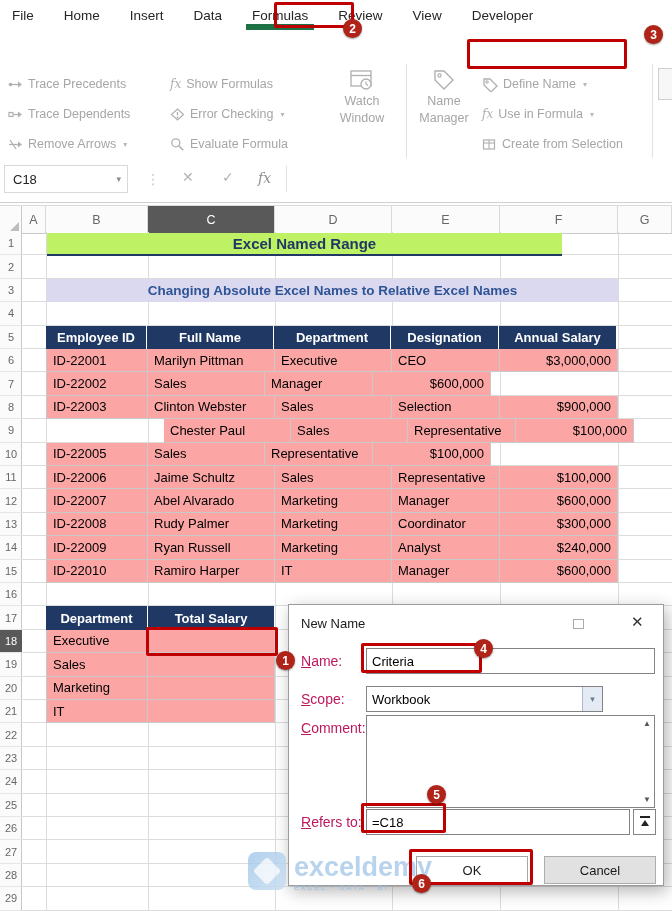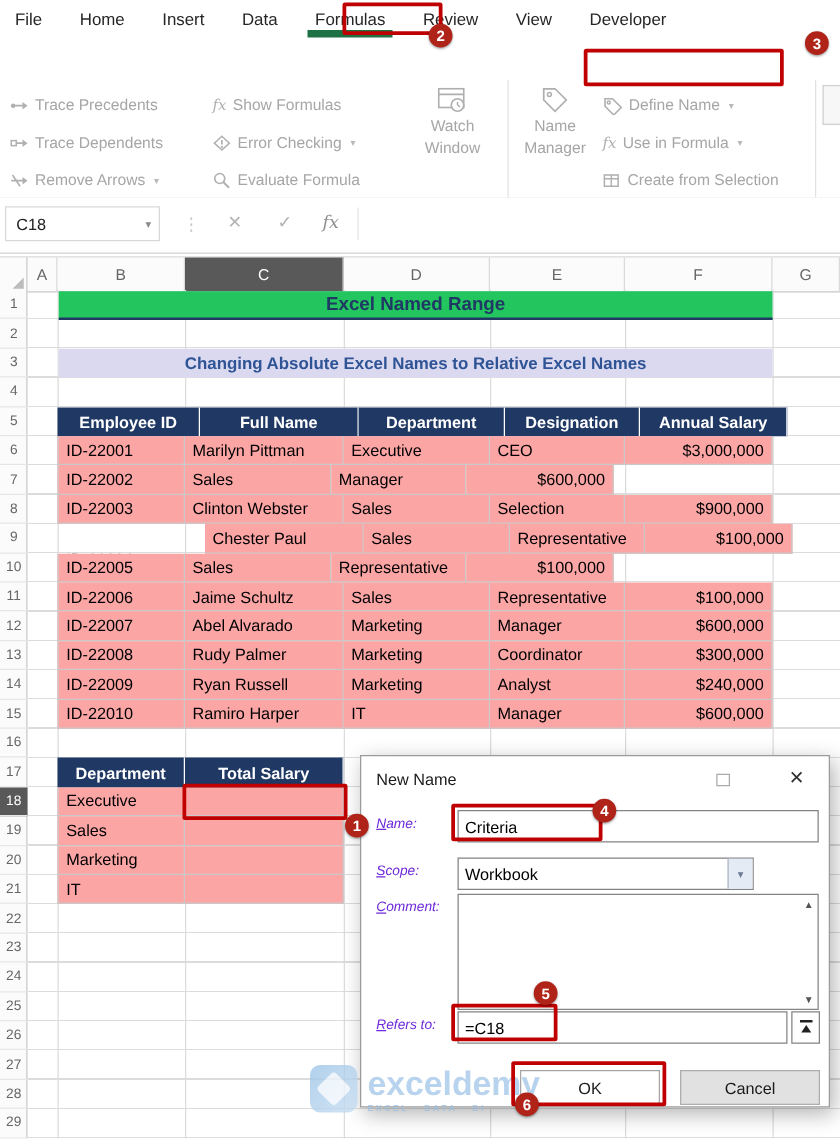--- a/index.html
+++ b/index.html
@@ -51,21 +51,21 @@
   .rowh{position:absolute;left:0;width:22px;height:23.4px;display:flex;align-items:center;justify-content:center;
         font-size:11px;color:#666;border-bottom:1px solid #E6E6E6;box-sizing:border-box;}
   .rowh.sel{background:#595959;color:#fff;}
 
   
   #gridarea{position:absolute;left:22px;top:232px;width:650px;height:679px;
             background-image:repeating-linear-gradient(to bottom,transparent 0px,transparent 22.4px,#DCDCDC 22.4px,#DCDCDC 23.4px);}
   .vline{position:absolute;top:232px;height:679px;width:1px;background:#DCDCDC;z-index:1;}
 
   
-  .title-blk{position:absolute;left:47px;top:233px;width:571px;height:23px;background:#22c55e;
+  .title-blk{position:absolute;left:47px;top:233px;width:515px;height:23px;background:#bef264;
              border-bottom:2px solid #1F3864;box-sizing:border-box;display:flex;align-items:center;justify-content:center;
              font-weight:bold;font-size:15px;color:#1F3864;z-index:2;}
   .sub-blk{position:absolute;left:47px;top:279px;width:571px;height:23px;background:#DBD9F0;
            display:flex;align-items:center;justify-content:center;font-weight:bold;font-size:13.5px;color:#2F5496;z-index:2;}
   #maintable{position:absolute;left:46px;top:325.6px;z-index:2;}
   #sumtable{position:absolute;left:46px;top:606.4px;z-index:2;}
   .t-row{display:flex;height:23.4px;box-sizing:border-box;}
   .t-h{background:#1F3864;color:#fff;font-weight:bold;font-size:13px;display:flex;align-items:center;
        justify-content:center;border-right:1px solid #fff;box-sizing:border-box;}
   .t-c{background:#fca5a5;font-size:13px;color:#000;display:flex;align-items:center;padding:0 6px;
@@ -73,21 +73,21 @@
   .t-c.first{border-left:1px solid #C9C9C9;}
   .t-c.salary{justify-content:flex-end;}
 
   
   #dialog{position:absolute;left:288px;top:604px;width:376px;height:282px;background:#fff;
           border:1px solid #9B9B9B;box-shadow:3px 5px 16px rgba(0,0,0,.30);box-sizing:border-box;
           font-size:13px;color:#1a1a1a;z-index:5;}
   .dlg-title{position:absolute;left:12px;top:11px;font-size:13px;color:#1a1a1a;}
   .dlg-max{position:absolute;left:284px;top:14px;width:11px;height:10px;border:1px solid #ABABAB;box-sizing:border-box;}
   .dlg-close{position:absolute;left:342px;top:8px;font-size:15px;color:#333;}
-  .dlg-label{position:absolute;font-size:11px;color:#6d28d9;font-style:italic;}
+  .dlg-label{position:absolute;font-size:14px;color:#be185d;}
   .dlg-label::first-letter{text-decoration:underline;}
   .fld{position:absolute;border:1px solid #838383;box-sizing:border-box;background:#fff;
        display:flex;align-items:center;padding:0 5px;font-size:13px;color:#000;}
   .scope-arrow{position:absolute;right:0;top:0;bottom:0;width:19px;background:#E4EBF5;border-left:1px solid #AEB8C6;
                display:flex;align-items:center;justify-content:center;font-size:9px;color:#6B7B94;}
   .cmt-scroll-up{position:absolute;right:3px;top:3px;font-size:8px;color:#555;}
   .cmt-scroll-dn{position:absolute;right:3px;bottom:3px;font-size:8px;color:#555;}
   .rng-btn{position:absolute;left:344px;top:204px;width:23px;height:26px;border:1px solid #838383;
            box-sizing:border-box;background:#fff;display:flex;align-items:center;justify-content:center;}
   .rng-ico{width:10px;height:11px;border-top:2px solid #222;position:relative;}
@@ -286,21 +286,21 @@
   <div class="sub-blk">Changing Absolute Excel Names to Relative Excel Names</div>
 
   <div class="vline" style="left: 46px;"></div>
     <div class="vline" style="left: 148px;"></div>
     <div class="vline" style="left: 275px;"></div>
     <div class="vline" style="left: 392px;"></div>
     <div class="vline" style="left: 500px;"></div>
     <div class="vline" style="left: 618px;"></div>
     <div id="maintable">
       <div class="t-row">
-        <div class="t-h" style="width: 114px;">Employee ID</div>
+        <div class="t-h" style="width: 101px;">Employee ID</div>
         <div class="t-h" style="width: 127px;">Full Name</div>
         <div class="t-h" style="width: 117px;">Department</div>
         <div class="t-h" style="width: 108px;">Designation</div>
         <div class="t-h" style="width: 118px;">Annual Salary</div>
       </div>
       <div class="t-row">
         <div class="t-c first" style="width: 102px;">ID-22001</div>
         <div class="t-c" style="width: 127px;">Marilyn Pittman</div>
         <div class="t-c" style="width: 117px;">Executive</div>
         <div class="t-c" style="width: 108px;">CEO</div>

